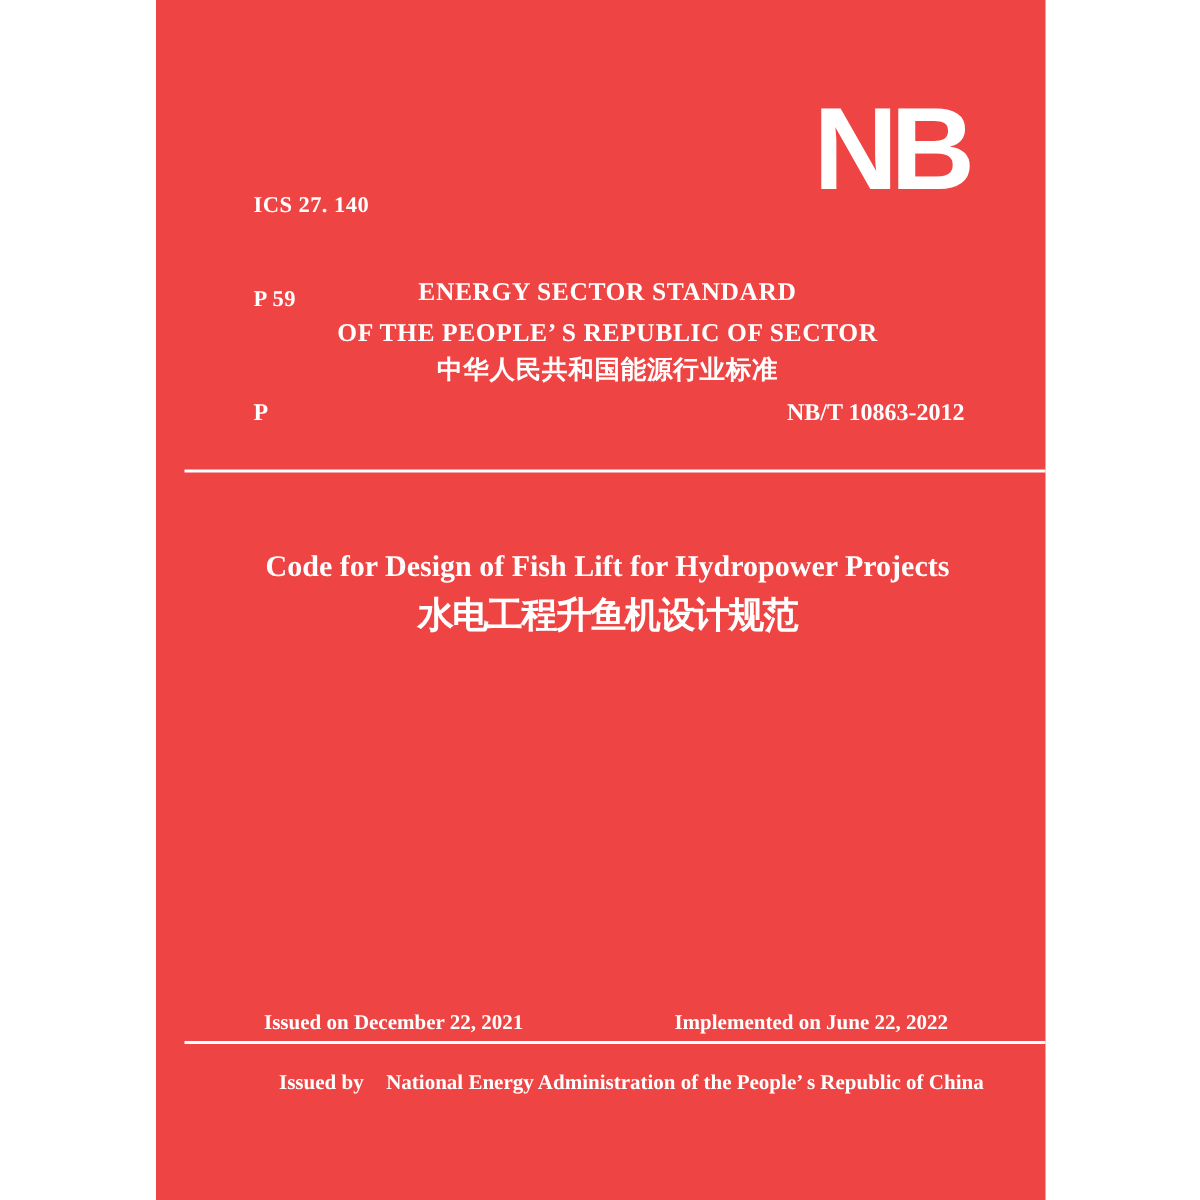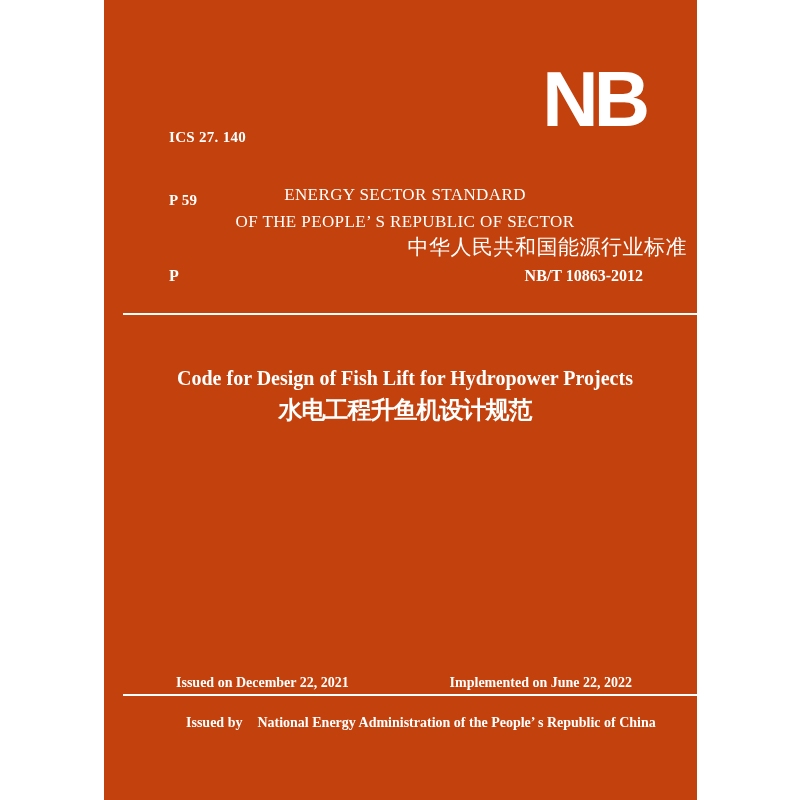--- a/index.html
+++ b/index.html
@@ -6,50 +6,49 @@
   body {
     width: 800px; height: 800px;
     background: #ffffff;
     position: relative;
     font-family: "Liberation Serif", "DejaVu Serif", serif;
     overflow: hidden;
   }
   .cover {
     position: absolute; left: 104px; top: 0;
     width: 593px; height: 800px;
-    background: #c2410c;
+    background: #ef4444;
     color: #ffffff;
   }
   .content {
     position: absolute; left: 19px; right: 10px; top: 0; bottom: 0;
   }
   .ics-block {
     position: absolute; left: 46px; top: 85px;
     font-size: 15px; font-weight: bold; line-height: 21px;
     letter-spacing: 0.3px;
     white-space: pre;
   }
   .nb-logo {
     position: absolute; right: 42px; top: 60px;
     font-family: "Liberation Sans", "DejaVu Sans", sans-serif;
     font-weight: bold; font-size: 78px; line-height: 78px;
     letter-spacing: -5px;
     text-align: right;
   }
   .std-header {
     position: absolute; top: 181px; left: 0; right: 0;
-    text-align: center; font-weight: normal;
+    text-align: center; font-weight: bold;
   }
   .std-header .en {
     font-size: 17px; line-height: 27px; letter-spacing: 0.4px;
   }
   .std-header .zh {
-    font-size: 21px; line-height: 25px; letter-spacing: 0.5px;
+    font-size: 17px; line-height: 25px; letter-spacing: 0.5px;
     font-family: "DejaVu Sans", "Liberation Sans", sans-serif;
-    text-align: right;
   }
   .num-row {
     position: absolute; top: 266px; left: 46px; right: 44px;
     display: flex; justify-content: space-between;
     font-size: 16px; font-weight: bold; line-height: 20px;
   }
   .rule {
     position: absolute; left: 0; right: -10px; height: 2px;
     background: #ffffff;
   }

